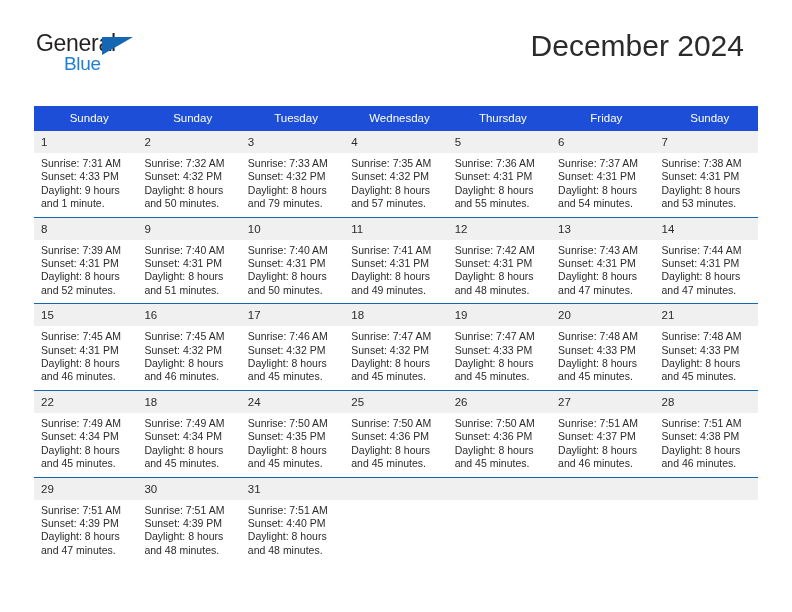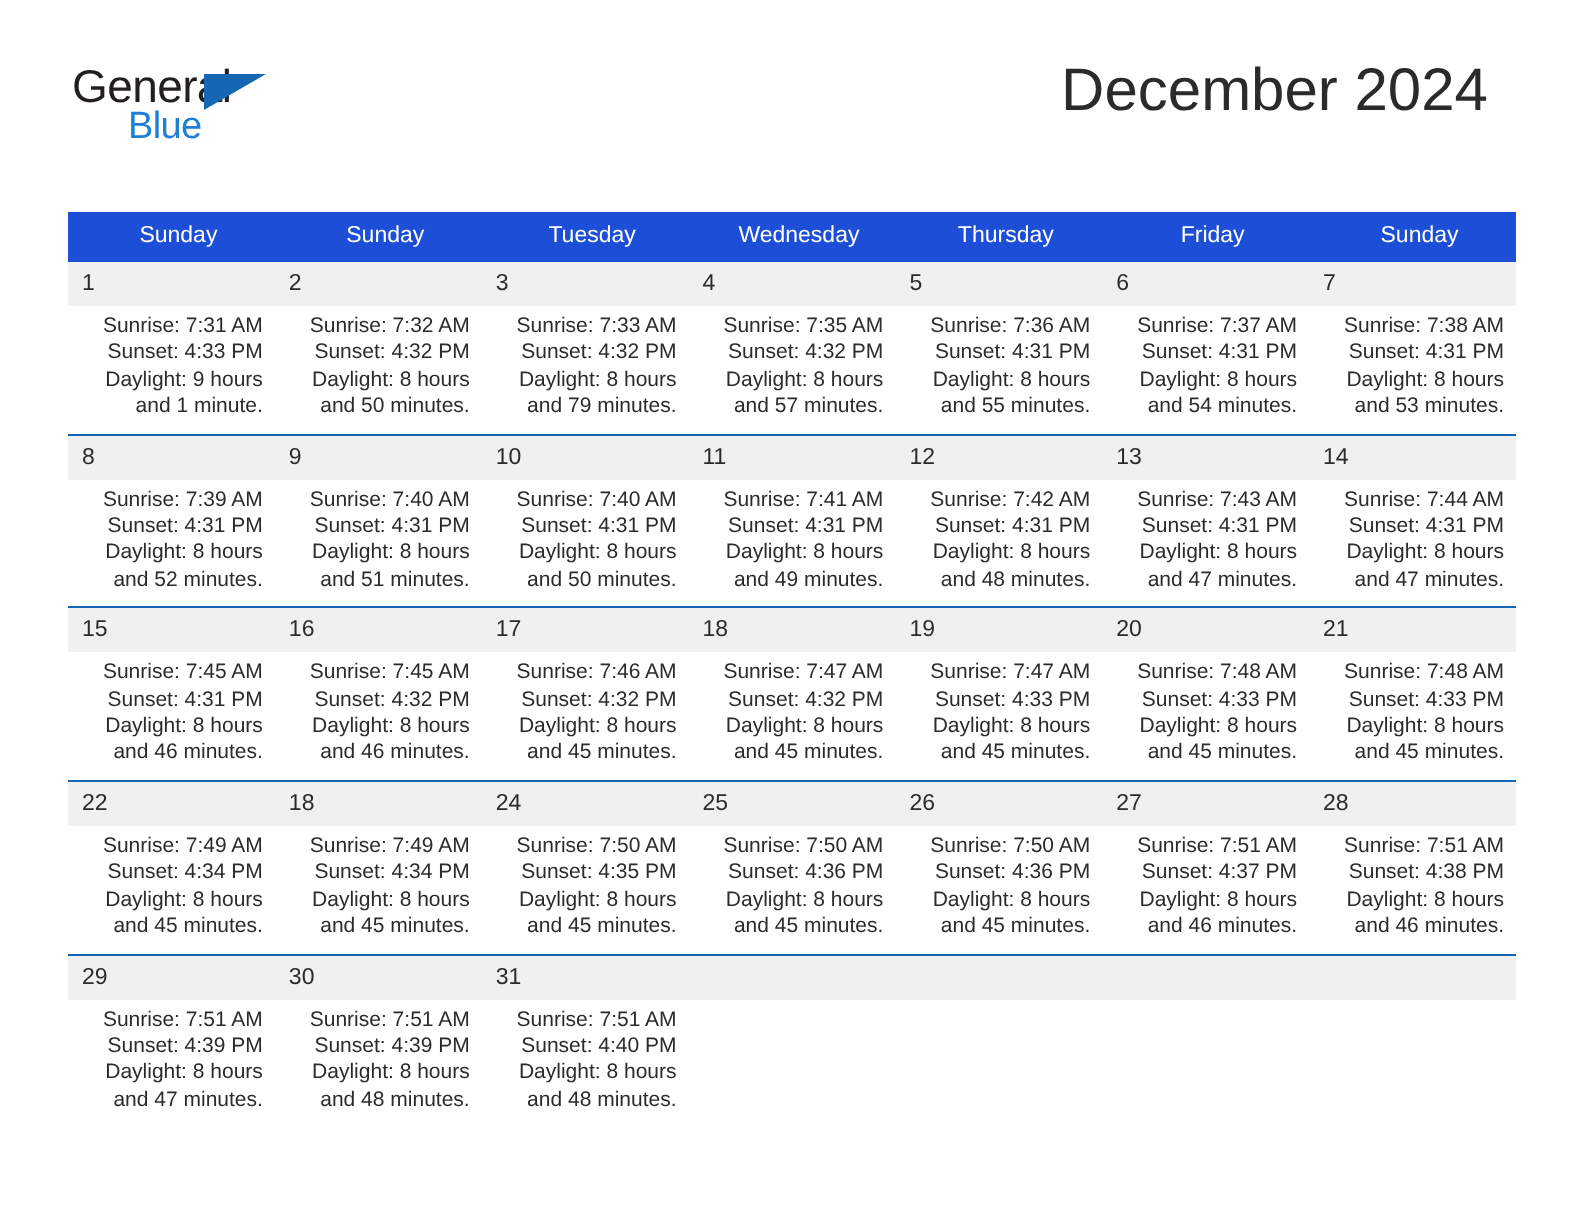--- a/index.html
+++ b/index.html
@@ -133,21 +133,20 @@
   }
   .daynum.empty {
     color: transparent;
   }
 
   .info {
     padding: 4px 6px 6px 7px;
     font-size: 10.5px;
     line-height: 13.4px;
     color: #2b2b2b;
-    text-align: right;
   }
   .info div {
     white-space: nowrap;
   }
 </style>
 </head>
 <body>
 
 <div class="page">
 

